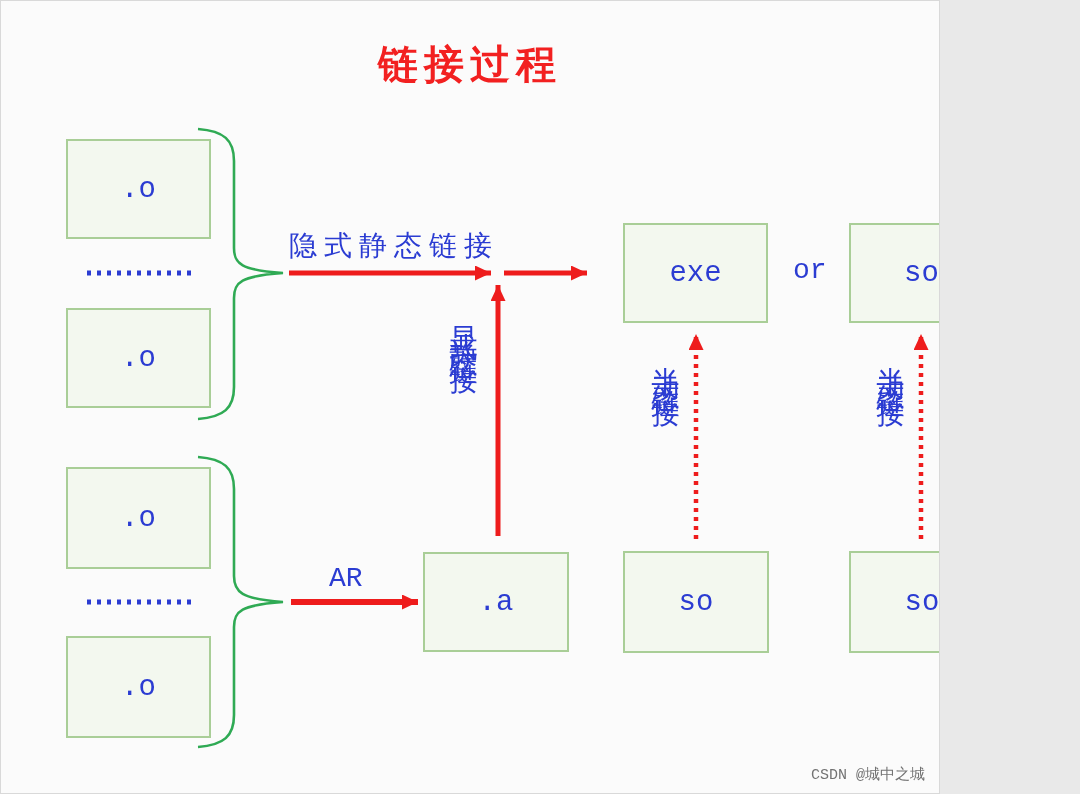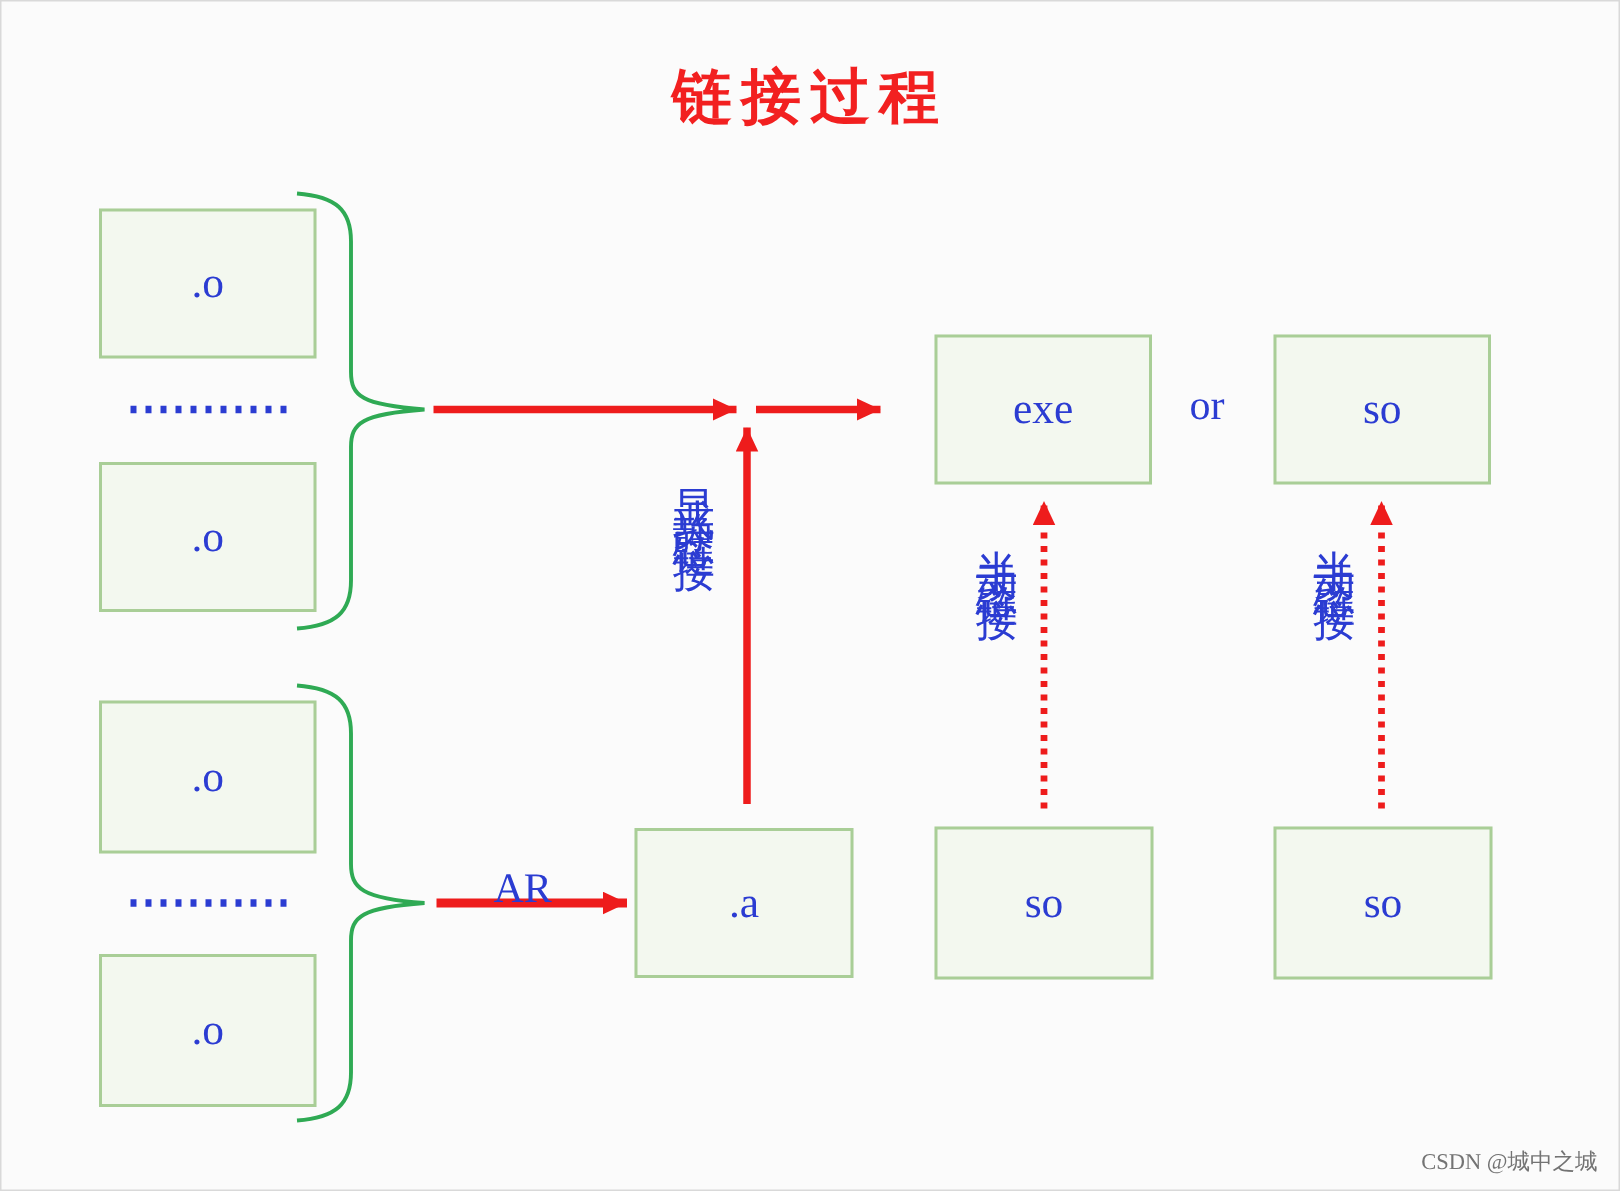--- a/index.html
+++ b/index.html
@@ -1,23 +1,23 @@
 <!DOCTYPE html>
 <html><head>
 <meta charset="utf-8">
 <style>
   html, body { margin: 0; padding: 0; background: #e9e9e9; }
   * { box-sizing: border-box; }
   #canvas {
     position: relative;
-    width: 1080px;
+    width: 940px;
     height: 794px;
     background: #fbfbfb;
     border: 1px solid #d9d9d9;
-    font-family: Liberation Serif, serif;
+    font-family: Liberation Mono, monospace;
     overflow: hidden;
   }
   #connector-layer {
     position: absolute;
     left: 0; top: 0;
     width: 1080px; height: 794px;
   }
   .node-box {
     position: absolute;
     background: #f3f8ef;
@@ -123,24 +123,25 @@
     <span>.a</span>
   </div>
 
   <div class="node-box" style="left:622px; top:550px; width:146px; height:102px;">
     <span>so</span>
   </div>
   <div class="node-box" style="left:848px; top:550px; width:146px; height:102px;">
     <span>so</span>
   </div>
 
+  <div class="h-label" style="left:288px; top:226px; letter-spacing:7px;">隐式静态链接</div>
 
   <div class="v-label" style="left:446px; top:302px;">显式静态链接</div>
 
-  <div class="h-label" style="left:328px; top:576px;">AR</div>
+  <div class="h-label" style="left:328px; top:562px;">AR</div>
 
   <div class="h-label" style="left:792px; top:254px;text-align:right;">or</div>
 
   <div class="v-label" style="left:648px; top:343px;">半动态链接</div>
 
   <div class="v-label" style="left:873px; top:343px;">半动态链接</div>
 
   <div class="watermark">CSDN @城中之城</div>
 
 </div>

